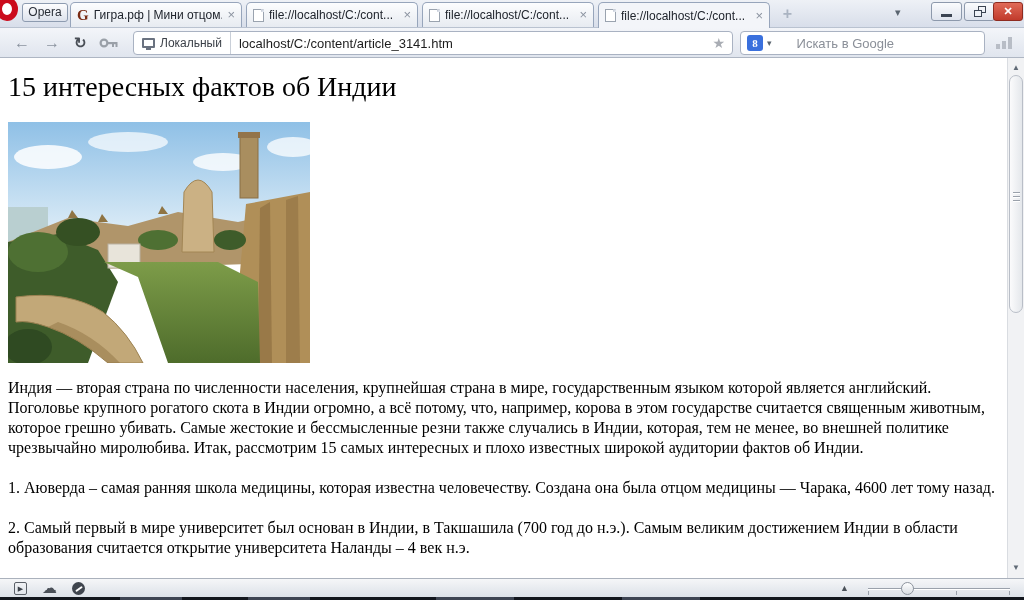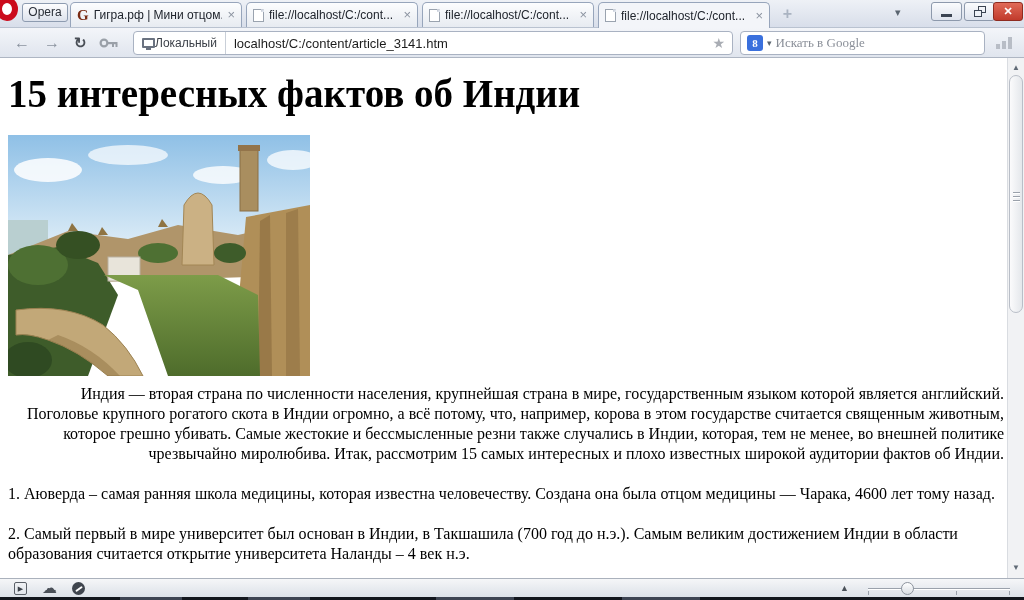--- a/index.html
+++ b/index.html
@@ -41,47 +41,47 @@
   .glyph-restore .r2 { position:absolute; left:0; bottom:0; width:8px; height:7px; border:1px solid #3b4452; background:#eef1f6; }
 
   
   .toolbar { position:absolute; left:0; top:28px; width:1024px; height:30px;
     background:linear-gradient(#f3f5f9,#e0e5ee); border-bottom:1px solid #aeb6c3;
     display:flex; align-items:center; }
   .nav-ico { font-size:16px; font-weight:bold; color:#8a929e; margin-left:14px; line-height:1; }
   .nav-ico.reload { color:#4a4f57; font-size:15px; }
   .url-box { position:absolute; left:133px; top:3px; width:600px; height:24px; background:#fff;
     border:1px solid #a9b2c2; border-radius:4px; display:flex; align-items:center; }
-  .site-badge { display:flex; align-items:center; padding:0 8px; height:100%;
+  .site-badge { display:flex; align-items:center; gap:5px; padding:0 8px; height:100%;
     border-right:1px solid #c9cfd8; font-size:12px; color:#3a3f47; }
   .monitor-ico { width:13px; height:10px; border:2px solid #6a7280; border-radius:1px; position:relative; }
   .monitor-ico::after { content:""; position:absolute; left:2px; bottom:-4px; width:5px; height:2px; background:#6a7280; }
   .url-input { flex:1; border:none; outline:none; font-size:13px; color:#1c1c1c; padding:0 8px;
     font-family:"Liberation Sans", sans-serif; background:transparent; }
   .star-ico { color:#a9adb4; font-size:14px; padding-right:7px; }
   .search-box { position:absolute; left:740px; top:3px; width:245px; height:24px; background:#fff;
     border:1px solid #a9b2c2; border-radius:4px; display:flex; align-items:center; gap:4px; padding:0 6px; }
   .g-ico { width:16px; height:16px; background:#3a70dd; border-radius:3px; color:#fff;
     font-size:11px; font-weight:bold; text-align:center; line-height:16px;
     font-family:"Liberation Serif", serif; }
   .dd-arrow { font-size:9px; color:#5a6570; }
   .search-input { flex:1; border:none; outline:none; font-size:13px; color:#3a3f47; background:transparent;
-    font-family:Liberation Serif, serif; }
+    font-family:Liberation Sans, sans-serif;margin-left:21px; }
   .search-input::placeholder { color:#8a8f98; opacity:1; }
   .bars-ico { position:absolute; left:996px; top:9px; width:18px; height:12px; display:flex; align-items:flex-end; gap:2px; }
   .bars-ico i { display:block; width:4px; background:#b8bdc6; }
   .bars-ico .b1{height:5px} .bars-ico .b2{height:8px} .bars-ico .b3{height:12px}
 
   
   .page { position:absolute; left:0; top:58px; width:1024px; height:520px; background:#fff;
     overflow:hidden; padding:0 20px 0 8px; font-family:"Liberation Serif", serif; color:#000; }
-  .page h1 { font-size:39px; font-weight:bold; margin:13px 0 19px 0; font-family:"Liberation Serif", serif; }
+  .page h1 { font-size:28px; font-weight:normal; margin:13px 0 19px 0; font-family:"Liberation Serif", serif; }
   .article-img { display:block; width:302px; height:241px; }
   .page p { font-size:16px; line-height:20px; margin:20px 0; }
-  .page p.first { margin-top:8px;text-align:right; }
+  .page p.first { margin-top:15px; }
 
   
   .vscroll { position:absolute; right:0; top:58px; width:17px; height:520px; background:#f1f2f4;
     border-left:1px solid #d9dce1; }
   .vscroll .arr { position:absolute; left:0; width:16px; height:16px; text-align:center;
     font-size:8px; color:#606a76; line-height:16px; }
   .vscroll .arr.up { top:2px; } .vscroll .arr.down { bottom:2px; }
   .vthumb { position:absolute; left:1px; top:17px; width:14px; height:238px;
     background:linear-gradient(90deg,#fbfbfc,#e4e7eb); border:1px solid #b9bec7; border-radius:7px; }
   .vthumb .grip { position:absolute; left:3px; top:116px; width:7px; height:2px;

